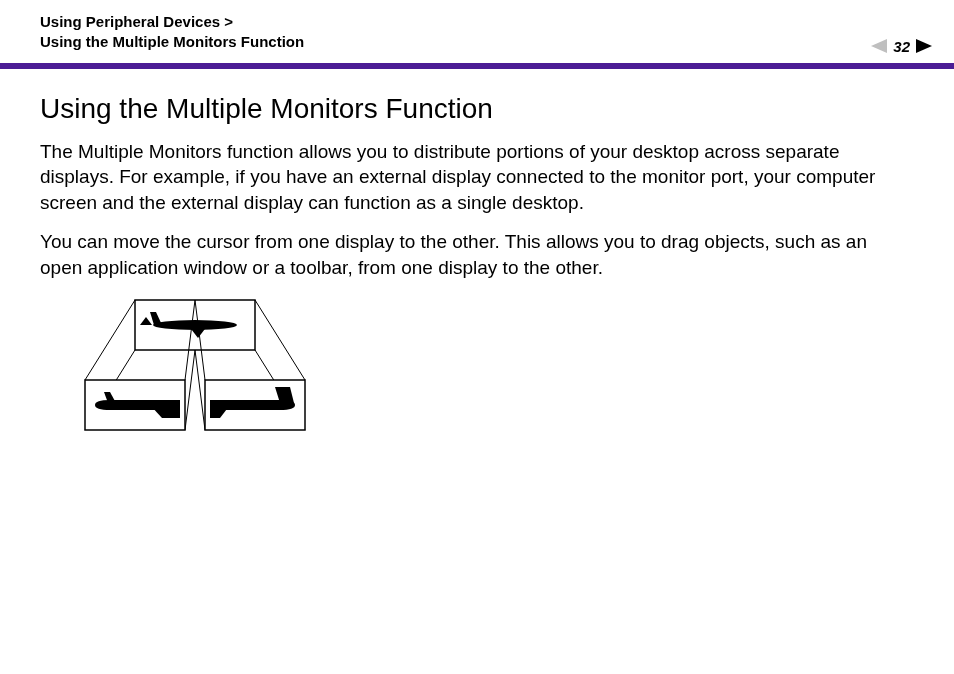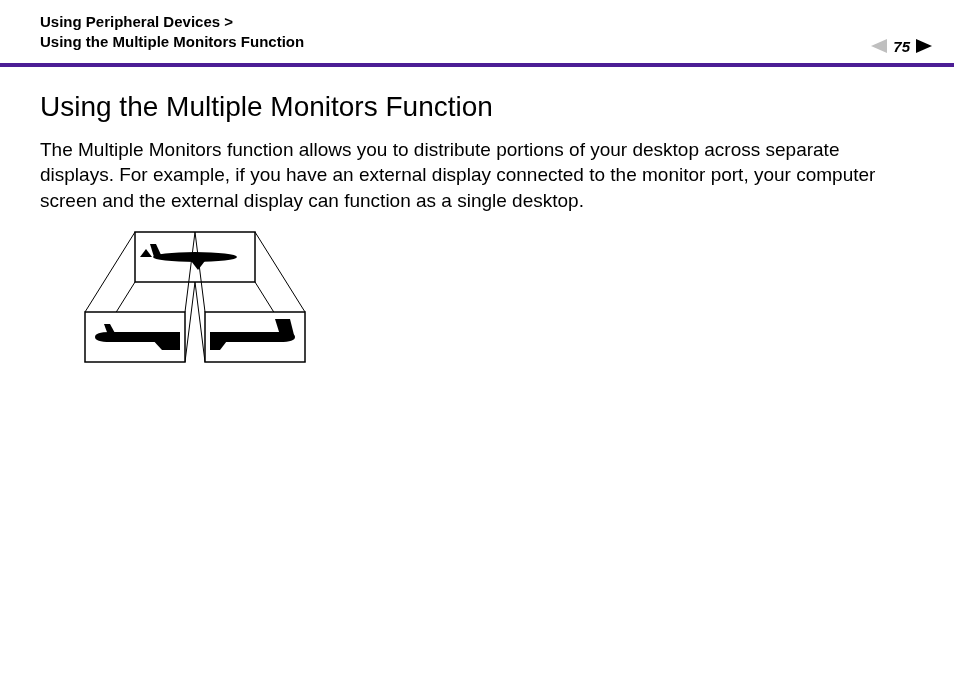--- a/index.html
+++ b/index.html
@@ -8,21 +8,21 @@
     width: 954px;
     height: 674px;
     background: #fff;
     font-family: Arial, Helvetica, sans-serif;
     color: #000;
     overflow: hidden;
   }
   .header {
     position: relative;
     padding: 12px 40px 10px 40px;
-    border-bottom: 4px solid #4c1d95;
+    border-bottom: 6px solid #4c1d95;
   }
   .breadcrumb {
     font-weight: bold;
     font-size: 15px;
     line-height: 1.35;
     color: #000;
   }
   .page-nav {
     position: absolute;
     right: 22px;
@@ -66,32 +66,33 @@
   <div class="breadcrumb">
     <div>Using Peripheral Devices &gt;</div>
     <div>Using the Multiple Monitors Function</div>
   </div>
   <div class="page-nav">
     <span class="nav-arrow">
       <svg width="16" height="14" viewBox="0 0 16 14">
         <polygon points="16,0 16,14 0,7" fill="#bfbfbf"></polygon>
       </svg>
     </span>
-    <span class="page-num">75</span>
+    <span class="page-num">32</span>
     <span class="nav-arrow">
       <svg width="16" height="14" viewBox="0 0 16 14">
         <polygon points="0,0 0,14 16,7" fill="#000"></polygon>
       </svg>
     </span>
   </div>
 </div>
 
 <div class="content">
   <h1 class="title">Using the Multiple Monitors Function</h1>
   <p class="body">The Multiple Monitors function allows you to distribute portions of your desktop across separate displays. For example, if you have an external display connected to the monitor port, your computer screen and the external display can function as a single desktop.</p>
+  <p class="body">You can move the cursor from one display to the other. This allows you to drag objects, such as an open application window or a toolbar, from one display to the other.</p>
 
   <div class="diagram">
     <svg width="230" height="150" viewBox="0 0 230 150">
 
       <rect x="55" y="5" width="120" height="50" fill="#fff" stroke="#000" stroke-width="1.5"></rect>
 
       <line x1="55" y1="5" x2="5" y2="85" stroke="#000" stroke-width="1"></line>
       <line x1="55" y1="55" x2="5" y2="135" stroke="#000" stroke-width="1"></line>
       <line x1="115" y1="5" x2="105" y2="85" stroke="#000" stroke-width="1"></line>
       <line x1="115" y1="55" x2="105" y2="135" stroke="#000" stroke-width="1"></line>

